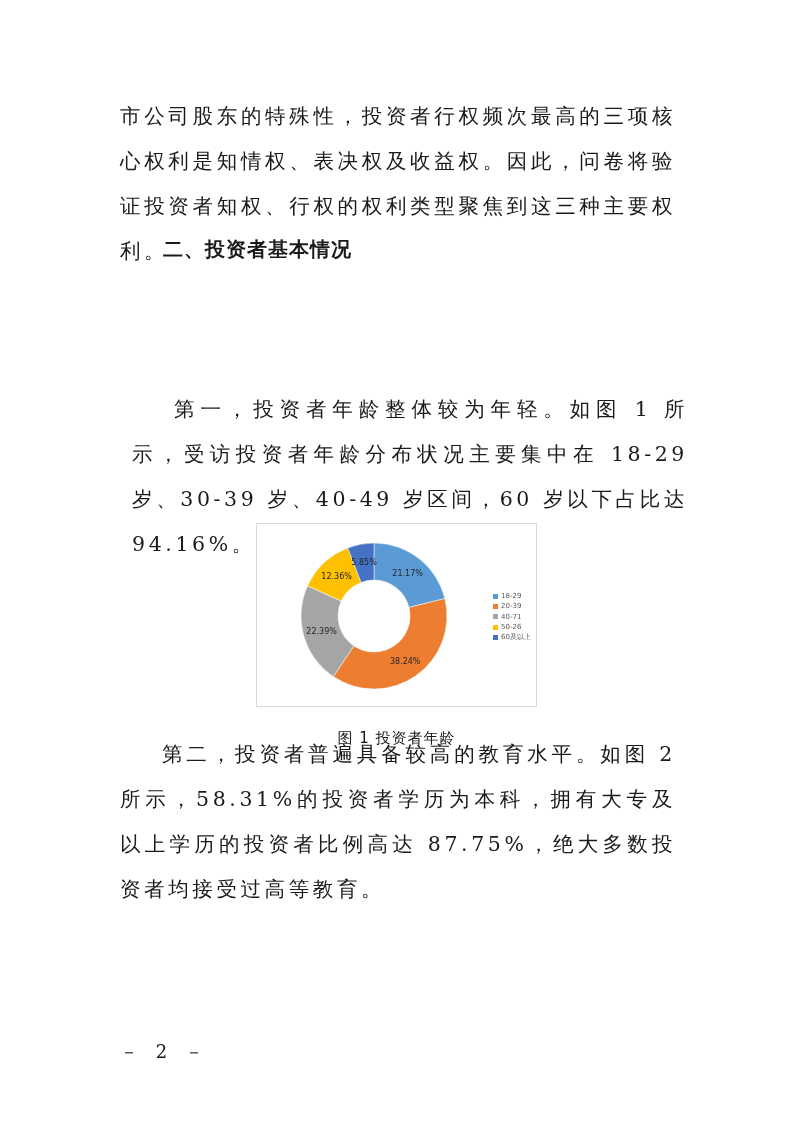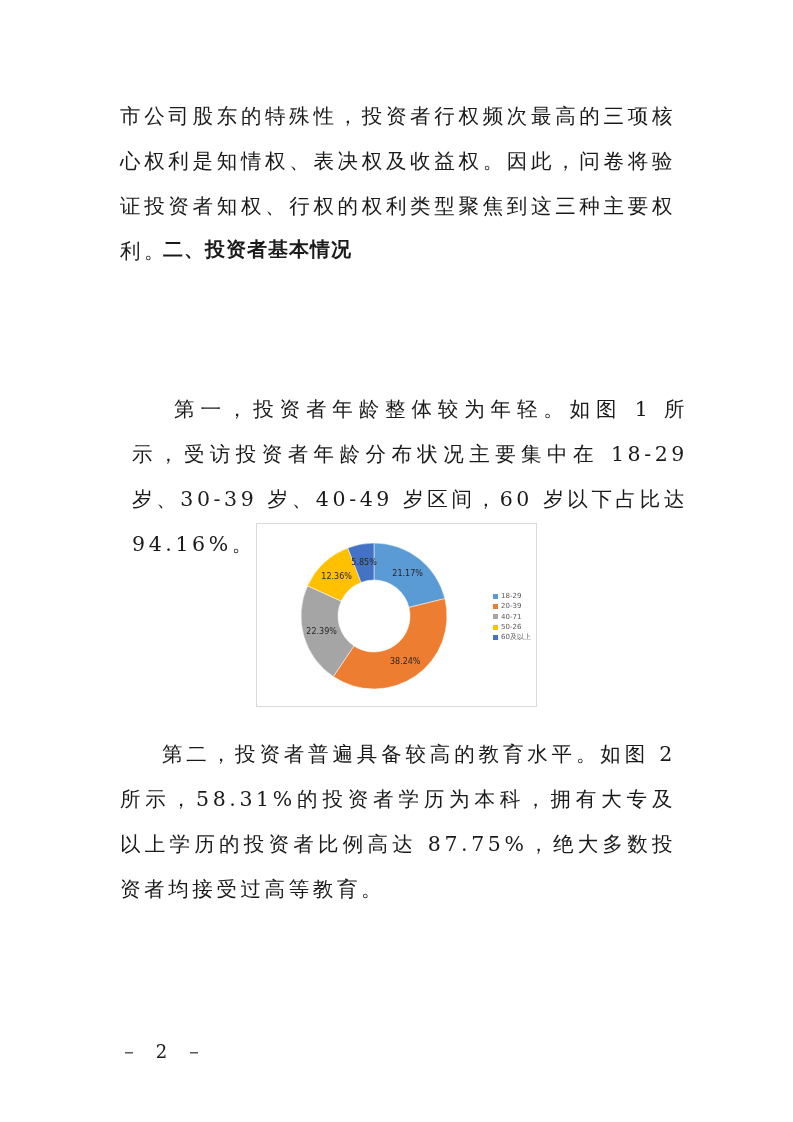--- a/index.html
+++ b/index.html
@@ -65,17 +65,18 @@
           <span class="legend-swatch" style="background: rgb(255, 192, 0);"></span>
           <span>50-26</span>
         </div>
         <div class="legend-item">
           <span class="legend-swatch" style="background: rgb(68, 114, 196);"></span>
           <span>60及以上</span>
         </div>
       </div>
   </div>
 
+  <p class="caption">图 1  投资者年龄</p>
 
   <p class="para indent" style="top:732px;">第二，投资者普遍具备较高的教育水平。如图 2 所示，58.31%的投资者学历为本科，拥有大专及以上学历的投资者比例高达 87.75%，绝大多数投资者均接受过高等教育。</p>
 
   <div class="page-number">－ 2 －</div>
 </div>
 
 </body></html>

